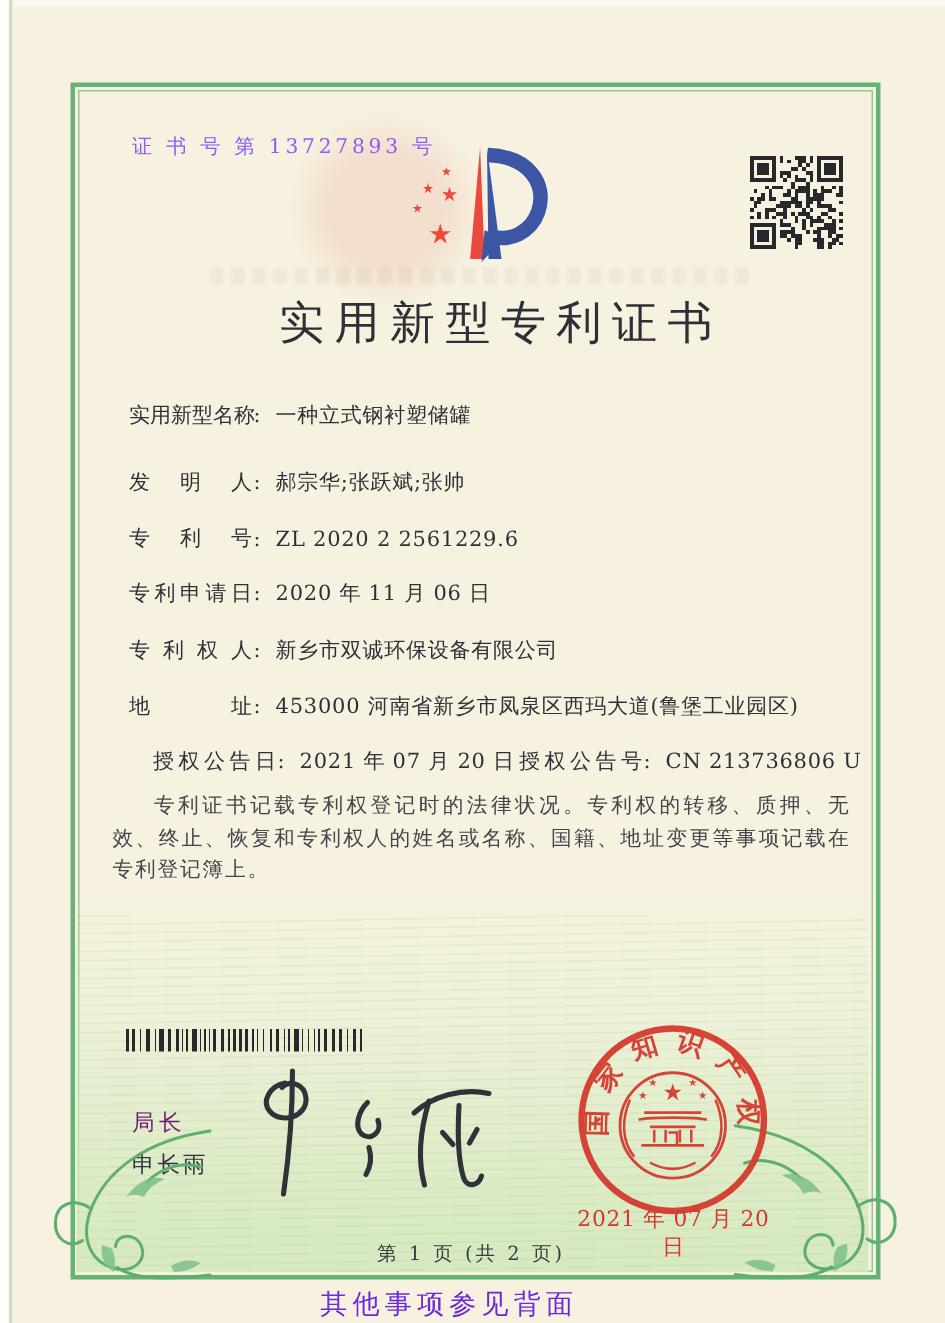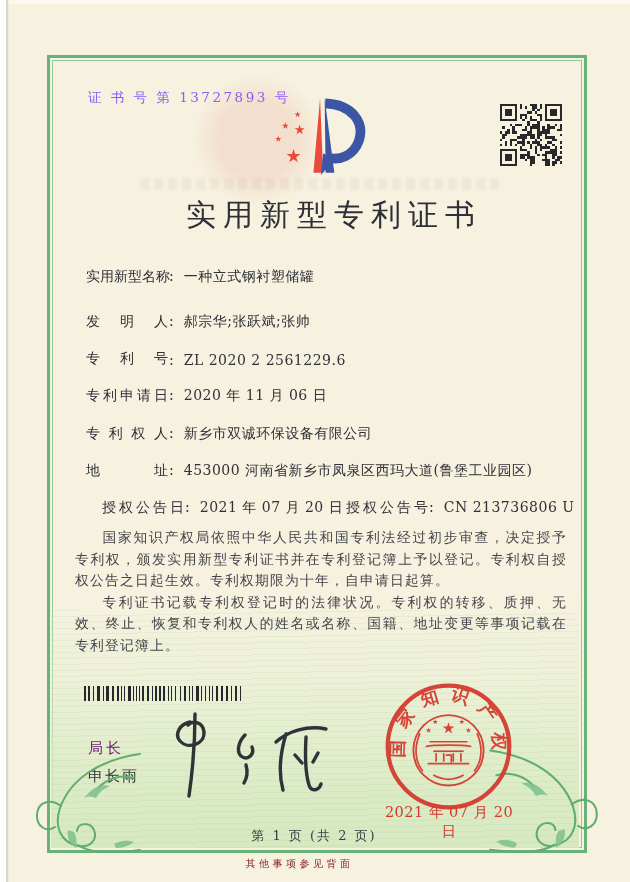--- a/index.html
+++ b/index.html
@@ -56,21 +56,21 @@
     letter-spacing:2px;color:#33343b;}
   .signature{position:absolute;left:150px;top:710px;width:195px;height:95px;z-index:2;}
 
   .seal{position:absolute;left:382px;top:680px;width:133px;height:133px;z-index:3;opacity:.93;}
   .seal-date{position:absolute;left:378px;top:803px;width:142px;z-index:4;text-align:center;
     font-size:14.5px;color:#d4382c;letter-spacing:.5px;}
 
   .page-info{position:absolute;left:47px;top:827px;width:534px;z-index:2;text-align:center;
     font-size:13px;letter-spacing:2px;color:#3a3b42;}
   .back-note{position:absolute;left:0;top:857px;width:599px;z-index:2;text-align:center;
-    font-size:10px;letter-spacing:3.5px;color:#7f1d1d;}
+    font-size:18px;letter-spacing:3.5px;color:#6d28d9;}
 
   .orn{position:absolute;z-index:2;}
   .orn-left{left:28px;top:740px;width:118px;height:118px;}
   .orn-right{left:484px;top:736px;width:122px;height:122px;transform:scaleX(-1);}
 </style>
 </head>
 <body>
 
 <div class="paper">
   <div class="scan-top"></div>
@@ -327,21 +327,20 @@
     </div>
     <div class="frow" style="top:194px">
       <span class="flabel">地址</span><span class="colon">:</span><span class="fvalue">453000 河南省新乡市凤泉区西玛大道(鲁堡工业园区)</span>
     </div>
     <div class="frow" style="top:231px">
       <span class="pair-first"><span class="flabel">授权公告日</span><span class="colon">:</span><span class="fvalue">2021 年 07 月 20 日</span></span><span><span class="flabel">授权公告号</span><span class="colon">:</span><span class="fvalue">CN 213736806 U</span></span>
     </div>
   </div>
 
   <div class="body-text">
-    <p>国家知识产权局依照中华人民共和国专利法经过初步审查，决定授予专利权，颁发实用新型专利证书并在专利登记簿上予以登记。专利权自授权公告之日起生效。专利权期限为十年，自申请日起算。</p>
     <p>专利证书记载专利权登记时的法律状况。专利权的转移、质押、无效、终止、恢复和专利权人的姓名或名称、国籍、地址变更等事项记载在专利登记簿上。</p>
   </div>
 
   <svg class="barcode" id="barcode-svg" viewBox="0 0 162 15" shape-rendering="crispEdges">
       <rect x="0" y="0" width="2" height="15" fill="#26282c"></rect>
       <rect x="4" y="0" width="2" height="15" fill="#26282c"></rect>
       <rect x="9" y="0" width="1" height="15" fill="#26282c"></rect>
       <rect x="13" y="0" width="3" height="15" fill="#26282c"></rect>
       <rect x="19" y="0" width="1" height="15" fill="#26282c"></rect>
       <rect x="22" y="0" width="3" height="15" fill="#26282c"></rect>

